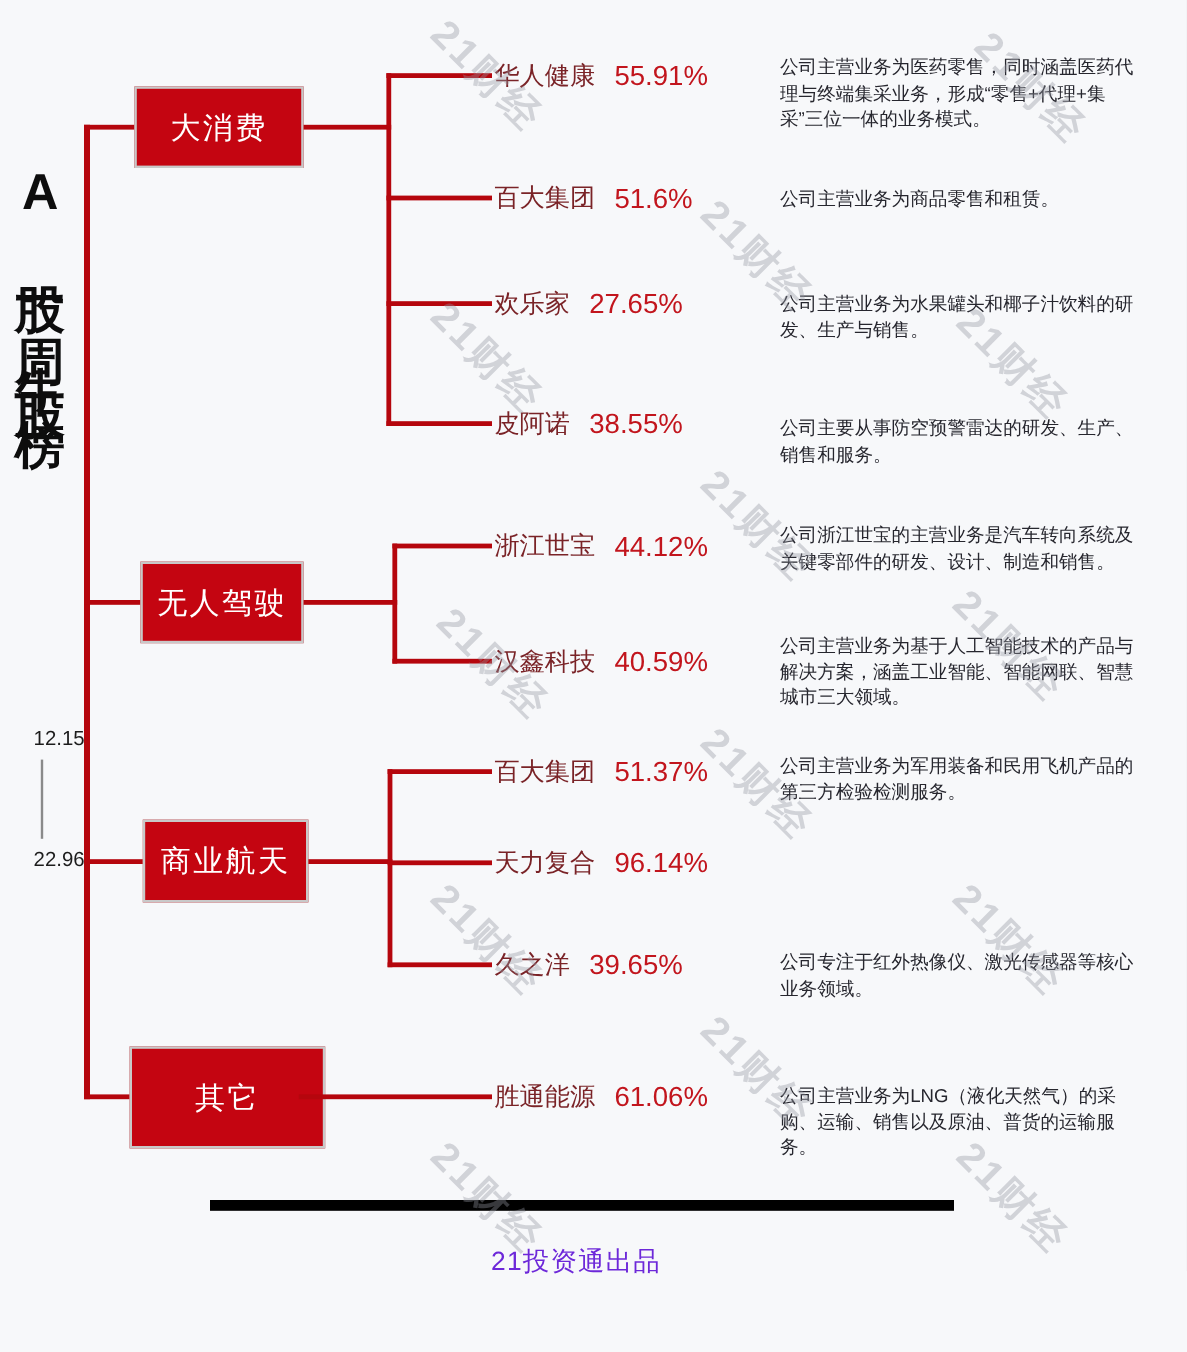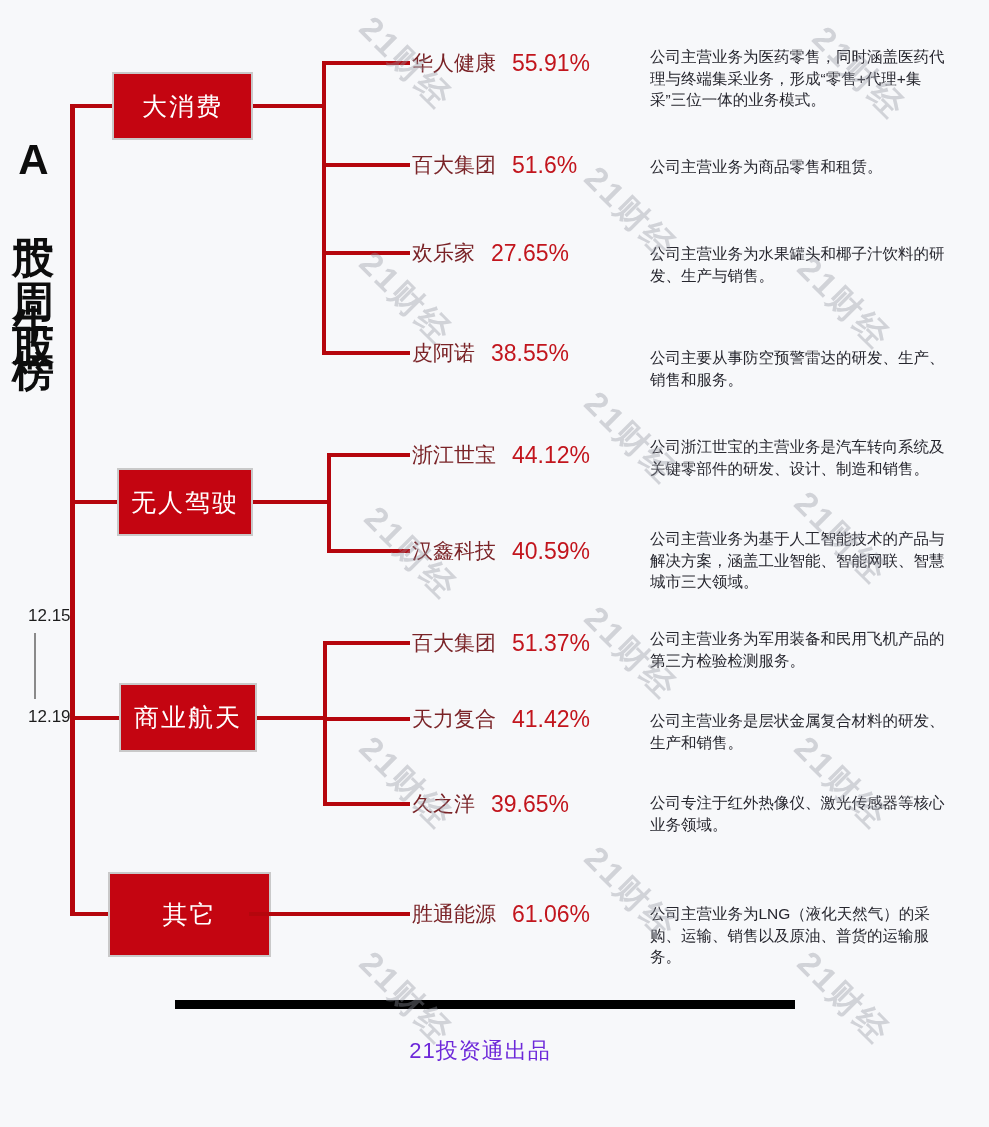--- a/index.html
+++ b/index.html
@@ -61,21 +61,21 @@
   #tree{position:absolute;inset:0;z-index:1;}
 </style>
 </head>
 <body>
 
 <div class="canvas">
   <div class="vtitle">A股一周牛股榜</div>
 
   <div class="date start">12.15</div>
   <div class="date-divider"></div>
-  <div class="date end">12.19</div>
+  <div class="date end">22.96</div>
 
   <div id="tree">
       <div class="vline" style="left: 70px; top: 104px; width: 5px; height: 812px;"></div>
       <div class="hline" style="left: 70px; top: 104px; width: 42px; height: 4px;"></div>
       <div class="cat-box" style="left: 112px; top: 72px; width: 141px; height: 68px;">
         <div>大消费</div>
       </div>
       <div class="hline" style="left: 253px; top: 104px; width: 73px; height: 4px;"></div>
       <div class="vline" style="left: 322px; top: 61px; width: 4px; height: 294px;"></div>
       <div class="hline" style="left: 322px; top: 61px; width: 88px; height: 4px;"></div>
@@ -128,23 +128,22 @@
       <div class="vline" style="left: 323px; top: 641px; width: 4px; height: 165px;"></div>
       <div class="hline" style="left: 323px; top: 641px; width: 87px; height: 4px;"></div>
       <div class="stock-row" style="left: 412px; top: 627px;">
         <div class="stock-name">百大集团</div>
         <div class="stock-pct">51.37%</div>
       </div>
       <div class="stock-desc" style="top: 628px;">公司主营业务为军用装备和民用飞机产品的第三方检验检测服务。</div>
       <div class="hline" style="left: 323px; top: 717px; width: 87px; height: 4px;"></div>
       <div class="stock-row" style="left: 412px; top: 703px;">
         <div class="stock-name">天力复合</div>
-        <div class="stock-pct">41.42%</div>
+        <div class="stock-pct">96.14%</div>
       </div>
-      <div class="stock-desc" style="top: 710px;">公司主营业务是层状金属复合材料的研发、生产和销售。</div>
       <div class="hline" style="left: 323px; top: 802px; width: 87px; height: 4px;"></div>
       <div class="stock-row" style="left: 412px; top: 788px;">
         <div class="stock-name">久之洋</div>
         <div class="stock-pct">39.65%</div>
       </div>
       <div class="stock-desc" style="top: 792px;">公司专注于红外热像仪、激光传感器等核心业务领域。</div>
       <div class="hline" style="left: 70px; top: 912px; width: 38px; height: 4px;"></div>
       <div class="cat-box" style="left: 108px; top: 872px; width: 163px; height: 85px;">
         <div>其它</div>
       </div>

